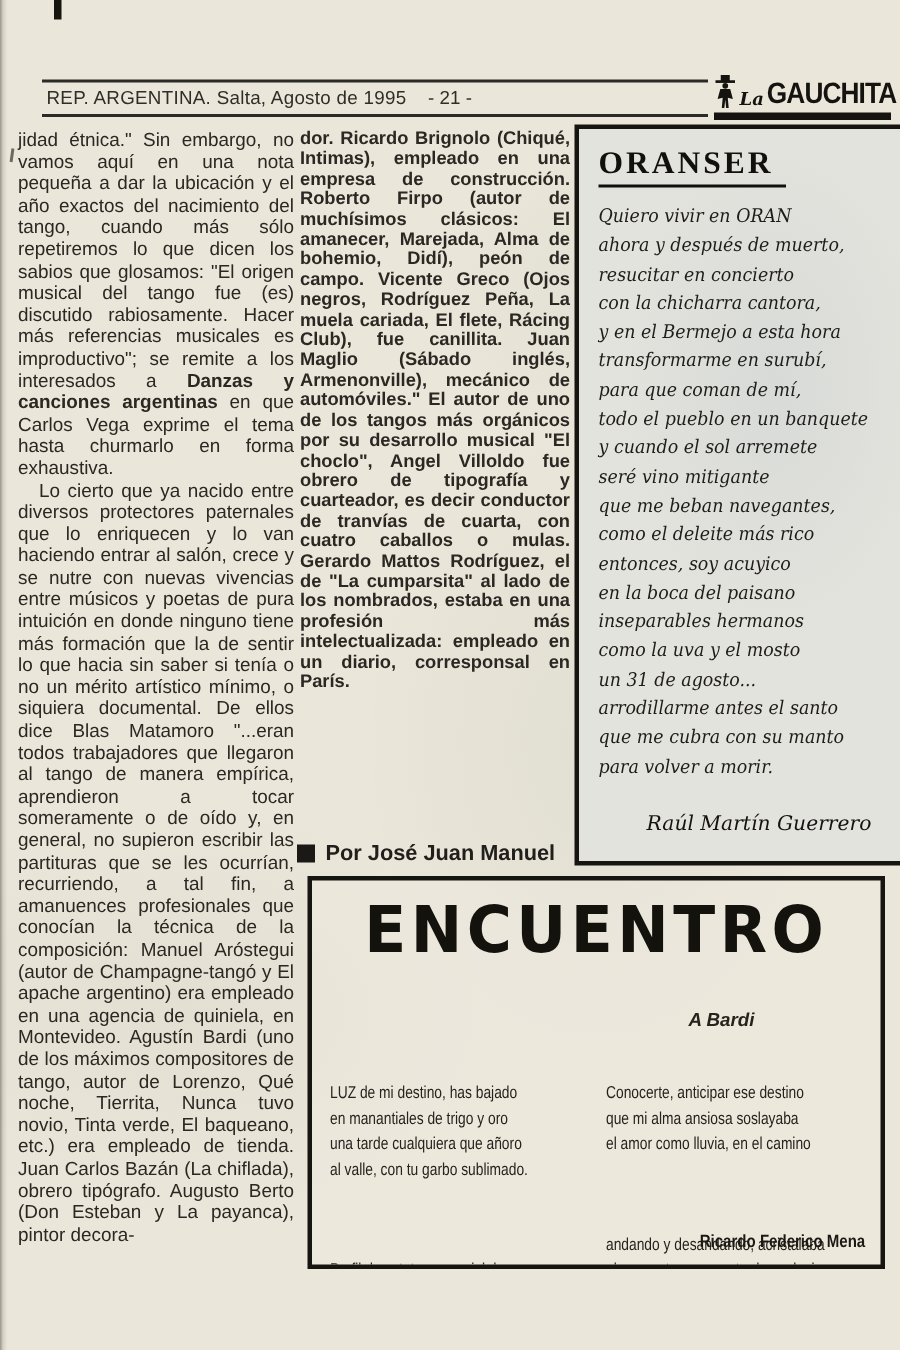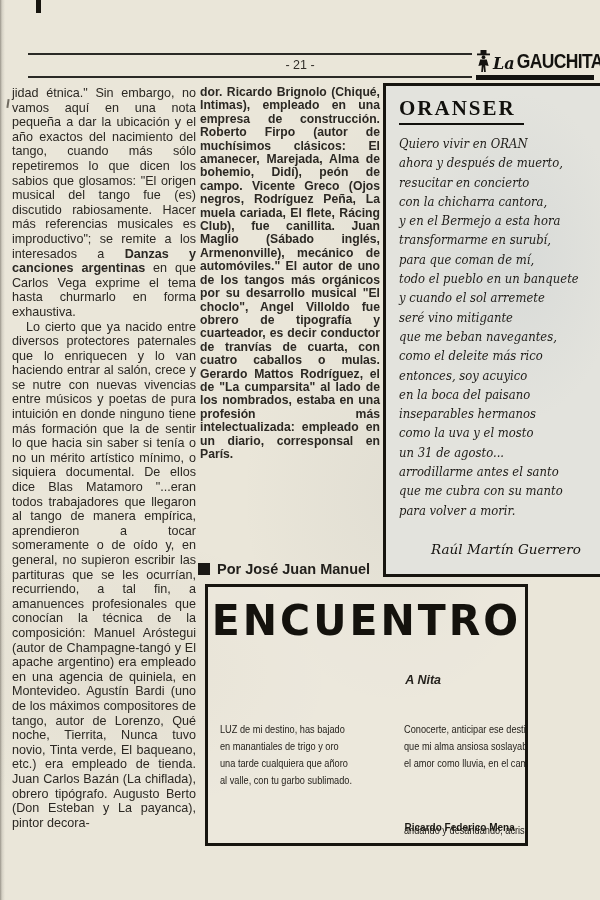--- a/index.html
+++ b/index.html
@@ -20,21 +20,21 @@
   .tick-left{position:absolute;left:7px;top:99px;width:2px;height:9px;background:#6f6a60;transform:rotate(8deg);}
   
   .rule{position:absolute;height:2px;background:#2b2a26;}
   .rule-top{left:28px;top:53px;width:444px;}
   .rule-bottom{left:28px;top:76px;width:444px;}
   .hdr-left{position:absolute;left:31px;top:58px;font-size:12.5px;letter-spacing:0.2px;color:#302d28;}
   .hdr-page{position:absolute;left:278px;top:58px;width:44px;text-align:center;font-size:12.5px;color:#302d28;}
   .logo{position:absolute;left:476px;top:47px;width:118px;height:33px;border-bottom:5px solid #141310;
         display:flex;align-items:flex-end;gap:2px;padding-bottom:1px;box-sizing:border-box;}
   .logo .gicon{flex:0 0 auto;margin-bottom:1px;}
-  .logo .la{font-family:"DejaVu Serif",serif;font-style:italic;font-weight:bold;font-size:16px;margin-bottom:1px;color:#141310;}
+  .logo .la{font-family:"DejaVu Serif",serif;font-style:italic;font-weight:bold;font-size:12px;margin-bottom:1px;color:#141310;}
   .logo .gname{font-weight:bold;font-size:17.5px;letter-spacing:-0.6px;color:#141310;transform:scaleY(1.12);transform-origin:bottom;}
   
   .col{position:absolute;text-align:justify;}
   .col-left{left:12px;top:86px;width:184px;font-size:12.6px;line-height:14.6px;}
   .col-mid{left:200px;top:86px;width:180px;font-size:12.2px;line-height:13.4px;font-weight:bold;}
   .col p{margin:0;}
   .col p.indent{text-indent:14px;}
   .col .b{font-weight:bold;}
   .byline{position:absolute;left:198px;top:561px;display:flex;align-items:center;gap:7px;
           font-weight:bold;font-size:14.5px;color:#211f1b;white-space:nowrap;}
@@ -46,21 +46,21 @@
            padding:10px 8px 8px 13px;overflow:hidden;}
   .oranser-title{display:inline-block;font-family:"Liberation Serif",serif;font-weight:bold;
                  font-size:21px;letter-spacing:2px;color:#11100c;
                  border-bottom:2.5px solid #11100c;padding:0 8px 2px 0;}
   .oranser-poem{margin-top:9px;font-family:"DejaVu Serif",serif;font-style:italic;
                 font-size:12.5px;line-height:19.3px;white-space:pre;color:#1e1c18;
                 transform:scaleX(0.93);transform-origin:left top;}
   .oranser-sig{margin-top:21px;text-align:center;font-family:"DejaVu Serif",serif;font-style:italic;
                font-weight:normal;font-size:13.5px;color:#15130f;padding-right:2px;}
   
-  .encuentro{position:absolute;left:205px;top:584px;width:323px;height:262px;box-sizing:border-box;
+  .encuentro{position:absolute;left:205px;top:584px;width:385px;height:262px;box-sizing:border-box;
              border:3px solid #17150f;background:rgba(244,241,230,0.25);overflow:hidden;}
   .enc-title{margin-top:8px;text-align:center;font-family:"DejaVu Sans",sans-serif;font-weight:bold;
              font-size:41px;letter-spacing:3px;color:#14120d;transform:scaleY(1.05);transform-origin:top;}
   .enc-dedication{position:absolute;right:84px;top:86px;font-style:italic;font-weight:bold;
                   font-size:12.5px;color:#26231e;}
   .enc-col{position:absolute;top:100px;font-size:11.5px;line-height:16.9px;white-space:pre;
            color:#26231e;transform:scaleX(0.8);transform-origin:left top;}
   .enc-col-left{left:12px;}
   .enc-col-right{left:196px;}
   .enc-col .stanza2{margin-top:16.9px;}
@@ -69,20 +69,21 @@
 </style>
 </head>
 <body>
 
 <div class="page">
 
   <div class="tick-top"></div>
   <div class="tick-left"></div>
 
   <div class="rule rule-top"></div>
+  <div class="hdr-left">REP. ARGENTINA. Salta, Agosto de 1995</div>
   <div class="hdr-page">- 21 -</div>
   <div class="rule rule-bottom"></div>
 
   <div class="logo">
     <svg class="gicon" width="15" height="23" viewBox="0 0 15 23" xmlns="http://www.w3.org/2000/svg">
       <rect x="1" y="3.5" width="13" height="1.8" fill="#141310"></rect>
       <rect x="4.5" y="0" width="6" height="4" fill="#141310"></rect>
       <circle cx="7.5" cy="7.2" r="1.9" fill="#141310"></circle>
       <path d="M4.2 9.4 L10.8 9.4 L12.6 16 L9.2 15.2 L9.8 22 L8.1 22 L7.5 16.3 L6.9 22 L5.2 22 L5.8 15.2 L2.4 16 Z" fill="#141310"></path>
     </svg>
@@ -124,21 +125,21 @@
 como la uva y el mosto
 un 31 de agosto...
 arrodillarme antes el santo
 que me cubra con su manto
 para volver a morir.</div>
     <div class="oranser-sig">Raúl Martín Guerrero</div>
   </div>
 
   <div class="encuentro">
     <div class="enc-title">ENCUENTRO</div>
-    <div class="enc-dedication">A Nita</div>
+    <div class="enc-dedication">A Bardi</div>
     <div class="enc-col enc-col-left">
       <div class="stanza">LUZ de mi destino, has bajado
 en manantiales de trigo y oro
 una tarde cualquiera que añoro
 al valle, con tu garbo sublimado.</div>
       <div class="stanza stanza2">Perfil de estatua, con piel de azucenas,
 navegando el quieto mar de mis ojos,
 barca encallada calmando el antojo
 de mi corazón voraz y sin cadenas.</div>
     </div>

